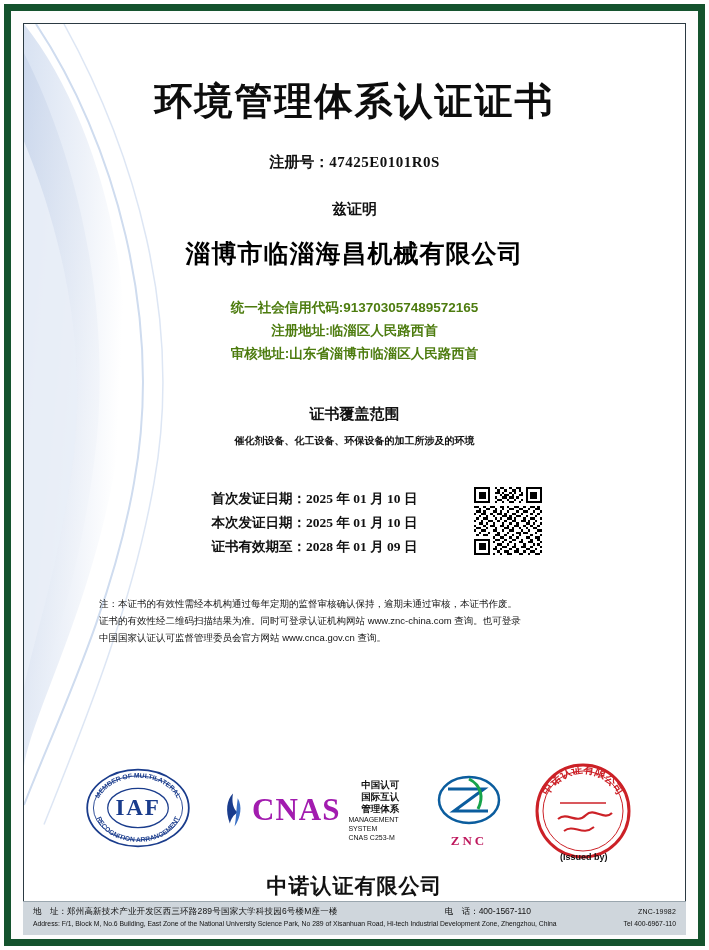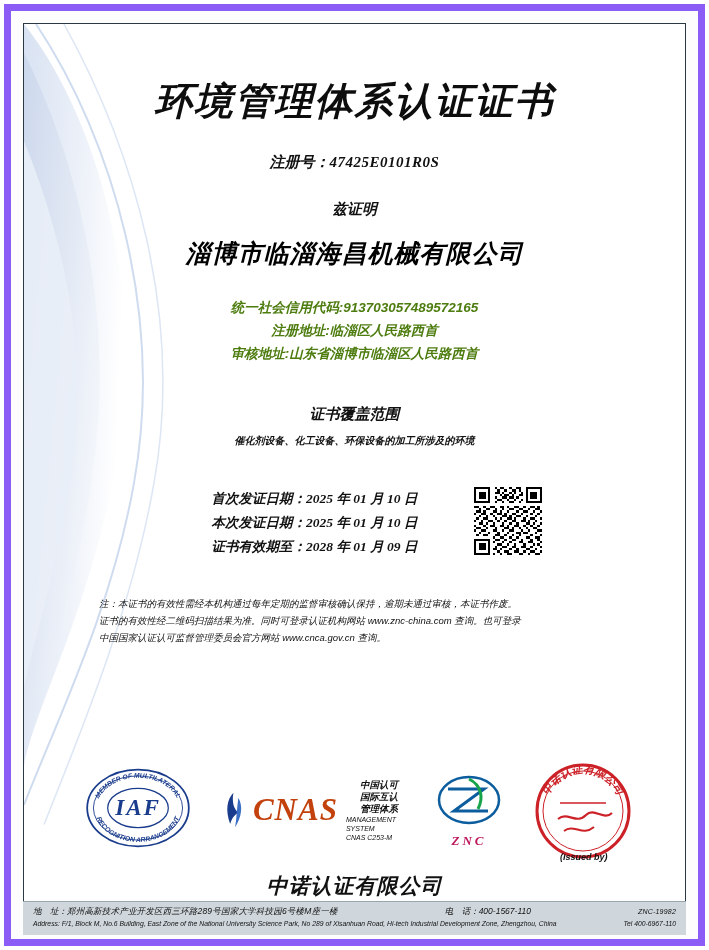--- a/index.html
+++ b/index.html
@@ -17,24 +17,23 @@
     position: relative;
     width: 709px;
     height: 950px;
     background: #ffffff;
     box-sizing: border-box;
   }
   
   .frame-outer {
     position: absolute;
     left: 4px; top: 4px; right: 4px; bottom: 4px;
-    border: 7px solid #8b5cf6;
+    border: 7px solid #14532d;
     box-sizing: border-box;
     background: #fdfdfd;
-    font-style: italic;
   }
   .frame-inner {
     position: absolute;
     left: 12px; top: 12px; right: 12px; bottom: 12px;
     border: 1px solid #2b3a42;
     box-sizing: border-box;
     overflow: hidden;
     background: #ffffff;
   }
   
@@ -185,21 +184,21 @@
     height: 70px;
     display: flex;
     align-items: center;
     gap: 8px;
   }
   .cnas-word {
     font-family: "Liberation Serif", serif;
     font-size: 31px;
     font-weight: bold;
     letter-spacing: 1px;
-    color: #c2410c;
+    color: #a21caf;
   }
   .cnas-cn {
     font-size: 9.5px;
     line-height: 12px;
     color: #111;
     font-weight: bold;
     text-align: center;
   }
   .cnas-en {
     font-size: 7px;

